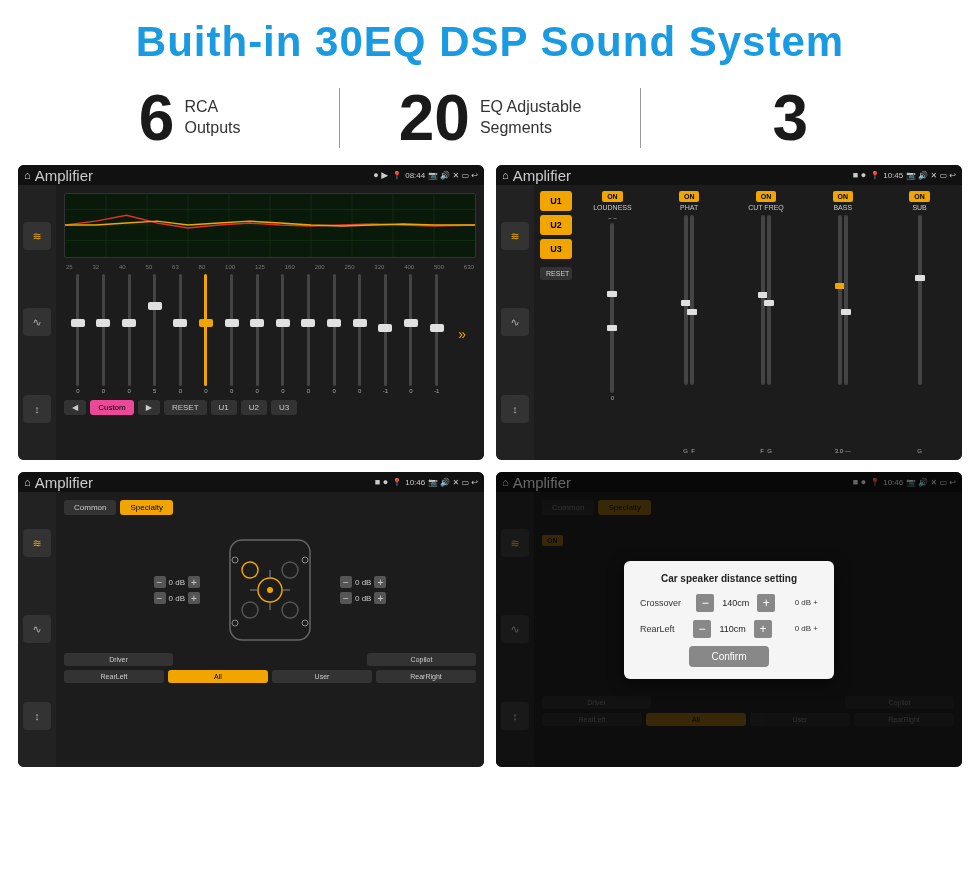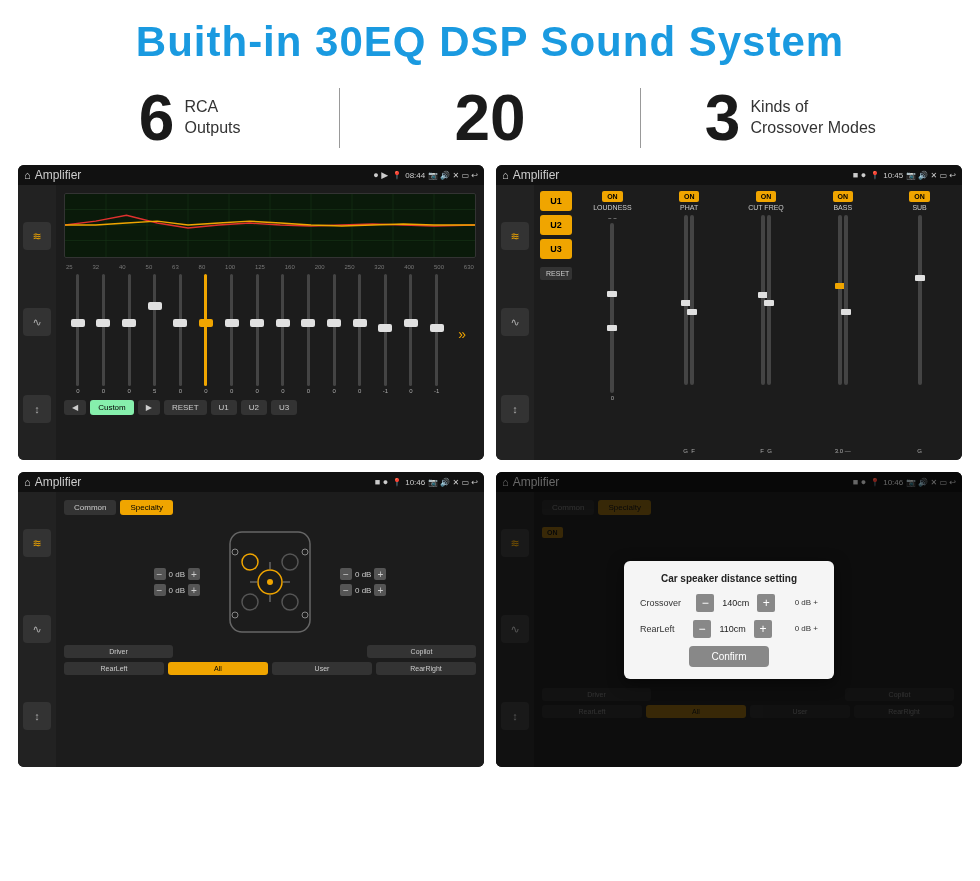--- a/index.html
+++ b/index.html
@@ -77,21 +77,21 @@
       display: flex;
       align-items: center;
       padding: 3px 6px;
       font-size: 9px;
       color: #ccc;
       gap: 4px;
       height: 20px;
     }
 
     .status-bar .home-icon { font-size: 11px; color: #ccc; }
-    .status-bar .title { font-size: 12px; color: #ccc; flex: 1; }
+    .status-bar .title { font-size: 15px; color: #ccc; flex: 1; }
     .status-bar .status-icons { display: flex; gap: 3px; align-items: center; font-size: 8px; }
 
     
     .side-toolbar {
       position: absolute;
       left: 0;
       top: 20px;
       bottom: 0;
       width: 38px;
       background: #222;
@@ -202,21 +202,21 @@
       background: #333;
       color: #ccc;
       border: none;
       border-radius: 3px;
       padding: 3px 8px;
       font-size: 8px;
       cursor: pointer;
     }
 
     .eq-btn.active {
-      background: #86efac;
+      background: #ec4899;
       color: #000;
     }
 
     
     .dsp-content {
       position: absolute;
       left: 38px;
       top: 20px;
       right: 0;
       bottom: 0;
@@ -296,21 +296,21 @@
       top: 20px;
       right: 0;
       bottom: 0;
       background: #1c1c1c;
       padding: 8px;
     }
 
     .fader-tabs {
       display: flex;
       gap: 4px;
-      margin-bottom: 12px;
+      margin-bottom: 20px;
     }
 
     .fader-tab {
       background: #333;
       color: #ccc;
       font-size: 8px;
       padding: 3px 10px;
       border-radius: 3px;
       cursor: pointer;
     }
@@ -512,28 +512,28 @@
   <div class="stat-item">
     <span class="stat-number">6</span>
     <div>
       <div class="stat-text">RCA</div>
       <div class="stat-text">Outputs</div>
     </div>
   </div>
   <div class="stat-divider"></div>
   <div class="stat-item">
     <span class="stat-number">20</span>
+    <div>
+      <div class="stat-text">EQ Adjustable</div>
+      <div class="stat-text">Segments</div>
+    </div>
   </div>
   <div class="stat-divider"></div>
   <div class="stat-item">
     <span class="stat-number">3</span>
-    <div>
-      <div class="stat-text">Kinds of</div>
-      <div class="stat-text">Crossover Modes</div>
-    </div>
   </div>
 </div>
 
 <div class="screens-grid">
 
   <div class="screen-container">
 
     <div class="status-bar">
       <span class="home-icon">⌂</span>
       <span class="title">Amplifier</span>

